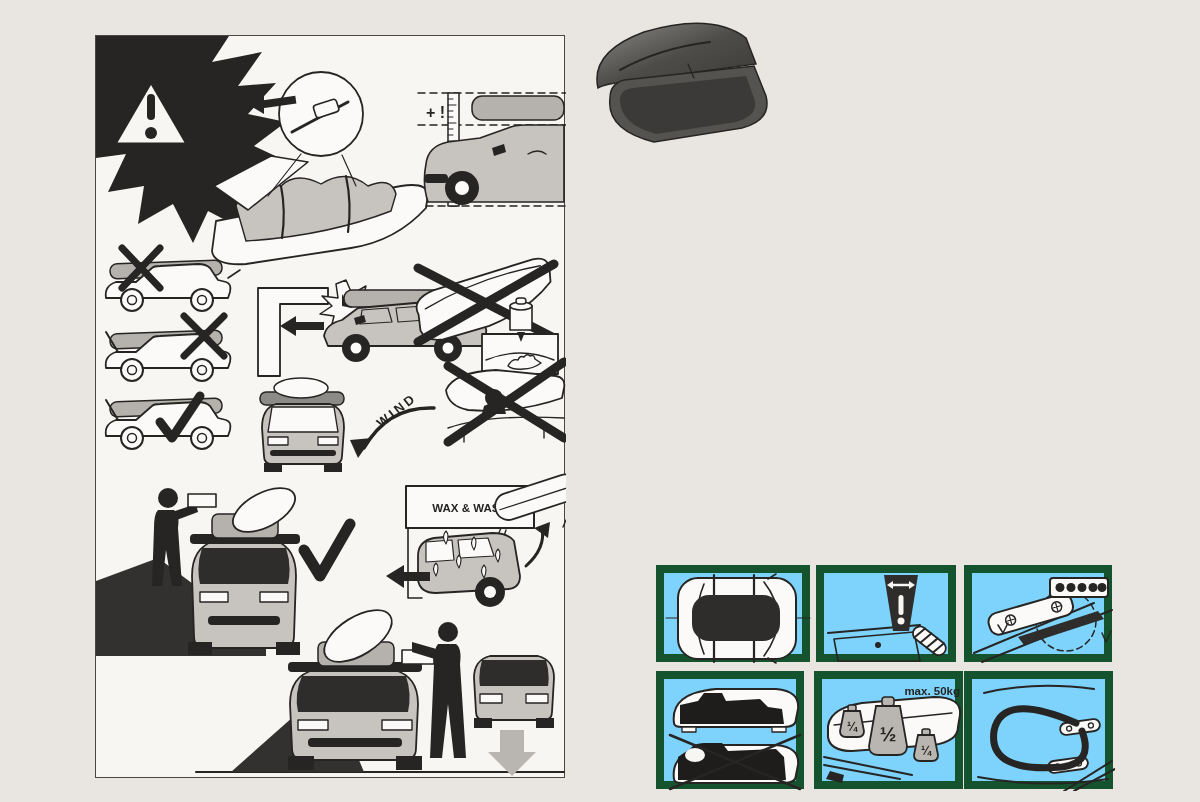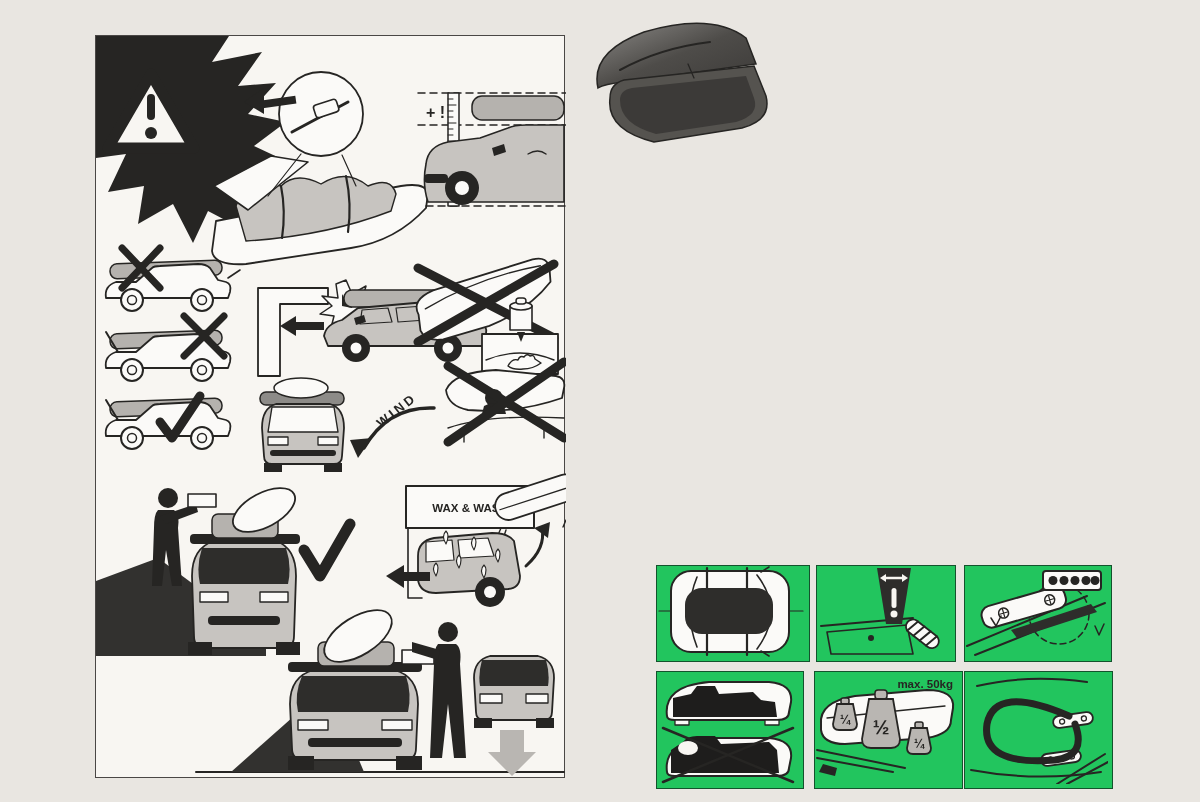--- a/index.html
+++ b/index.html
@@ -5,21 +5,21 @@
 *{margin:0;padding:0;box-sizing:border-box}
 html,body{width:1200px;height:802px}
 body{position:relative;background:#e9e6e1;font-family:"Liberation Sans",sans-serif;overflow:hidden}
 .abs{position:absolute}
 svg{display:block}
 .stk{stroke:#262523;fill:none;stroke-linecap:round;stroke-linejoin:round}
 .ink{fill:#262523}
 .wht{fill:#fbfaf8}
 .gry{fill:#c7c4c0}
 .bx{fill:#b5b2ae}
-.pnl{position:absolute;background:#22c55e;border:1px solid #14532d}
+.pnl{position:absolute;background:#7dd3fc;border:8px solid #14532d}
 .lbl{fill:#262523;font-weight:bold;font-family:"Liberation Sans",sans-serif}
 #left-page{left:95px;top:35px;width:470px;height:743px;background:#f8f6f2;border:1px solid #4a4745}
 #right-page{left:565px;top:0;width:635px;height:802px}
 </style>
 </head>
 <body>
 
 <svg width="0" height="0" style="position:absolute">
   <defs>
     <pattern id="hatch" width="6" height="6" patternUnits="userSpaceOnUse" patternTransform="rotate(45)">

